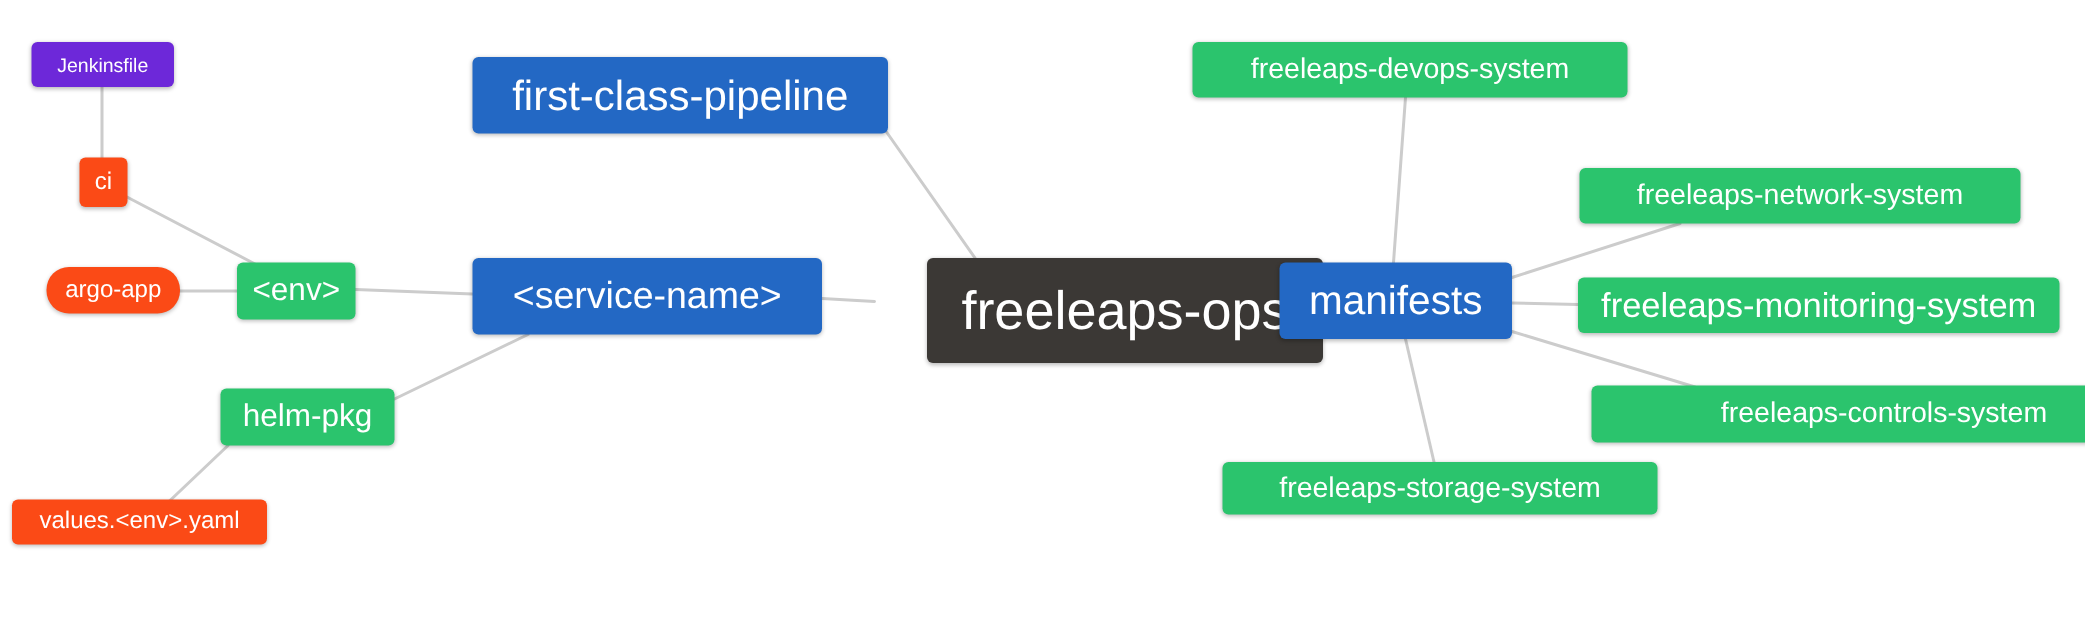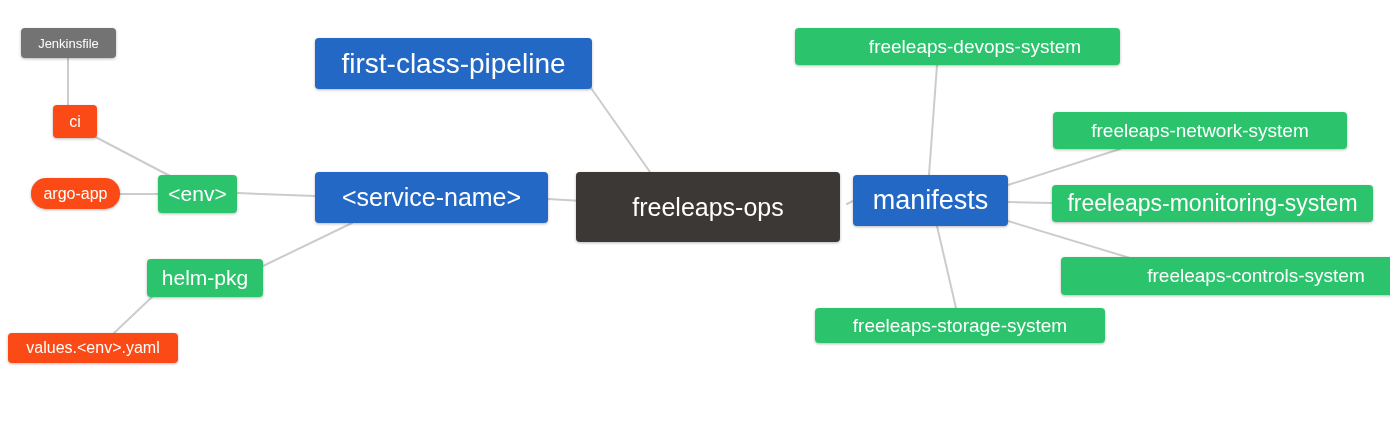--- a/index.html
+++ b/index.html
@@ -18,21 +18,21 @@
     color:#ffffff;
     border-radius:4px;
     box-shadow:0 1px 3px rgba(0,0,0,.28);
     white-space:nowrap;
     cursor:pointer;
     user-select:none;
   }
   .blue{background:#2368C4;}
   .green{background:#2BC46D;}
   .red{background:#FB4A16;}
-  .orange{background:#737373;}
+  .orange{background:#6d28d9;}
   .dark{background:#3B3835;}
 </style>
 </head>
 <body>
 
 <div class="canvas">
 
   <svg class="edges" viewBox="0 0 1390 421" xmlns="http://www.w3.org/2000/svg">
     <line x1="68" y1="58" x2="68" y2="105"></line>
     <line x1="84" y1="131" x2="170" y2="176"></line>
@@ -45,39 +45,39 @@
     <line x1="847" y1="204" x2="853" y2="201"></line>
     <line x1="937" y1="65" x2="929" y2="175"></line>
     <line x1="1008" y1="185" x2="1120" y2="149"></line>
     <line x1="1008" y1="202" x2="1052" y2="203"></line>
     <line x1="1008" y1="221" x2="1130" y2="258"></line>
     <line x1="937" y1="226" x2="956" y2="308"></line>
   </svg>
 
   <div class="node orange" style="left:21px;top:28px;width:95px;height:30px;font-size:13px;">Jenkinsfile</div>
 
-  <div class="node red" style="left:53px;top:105px;width:44px;height:33px;font-size:16px;">ci</div>
+  <div class="node red" style="left:53px;top:105px;width:32px;height:33px;font-size:16px;">ci</div>
 
   <div class="node red" style="left:31px;top:178px;width:89px;height:31px;font-size:16px;border-radius:15px;">argo-app</div>
 
   <div class="node green" style="left:158px;top:175px;width:79px;height:38px;font-size:21px;">&lt;env&gt;</div>
 
   <div class="node green" style="left:147px;top:259px;width:116px;height:38px;font-size:21px;">helm-pkg</div>
 
   <div class="node red" style="left:8px;top:333px;width:170px;height:30px;font-size:16px;">values.&lt;env&gt;.yaml</div>
 
   <div class="node blue" style="left:315px;top:38px;width:277px;height:51px;font-size:28px;text-align:center;">first-class-pipeline</div>
 
   <div class="node blue" style="left:315px;top:172px;width:233px;height:51px;font-size:25px;">&lt;service-name&gt;</div>
 
-  <div class="node dark" style="left:576px;top:172px;width:264px;height:70px;font-size:25px;">freeleaps-ops</div>
+  <div class="node dark" style="left:618px;top:172px;width:264px;height:70px;font-size:36px;">freeleaps-ops</div>
 
   <div class="node blue" style="left:853px;top:175px;width:155px;height:51px;font-size:27px;">manifests</div>
 
-  <div class="node green" style="left:795px;top:28px;width:290px;height:37px;font-size:19px;padding-left:35px;">freeleaps-devops-system</div>
+  <div class="node green" style="left:795px;top:28px;width:290px;height:37px;font-size:19px;">freeleaps-devops-system</div>
 
   <div class="node green" style="left:1053px;top:112px;width:294px;height:37px;font-size:19px;">freeleaps-network-system</div>
 
   <div class="node green" style="left:1052px;top:185px;width:321px;height:37px;font-size:23px;text-align:right;">freeleaps-monitoring-system</div>
 
   <div class="node green" style="left:1061px;top:257px;width:294px;height:38px;font-size:19px;padding-left:48px;">freeleaps-controls-system</div>
 
   <div class="node green" style="left:815px;top:308px;width:290px;height:35px;font-size:19px;">freeleaps-storage-system</div>
 
 </div>

